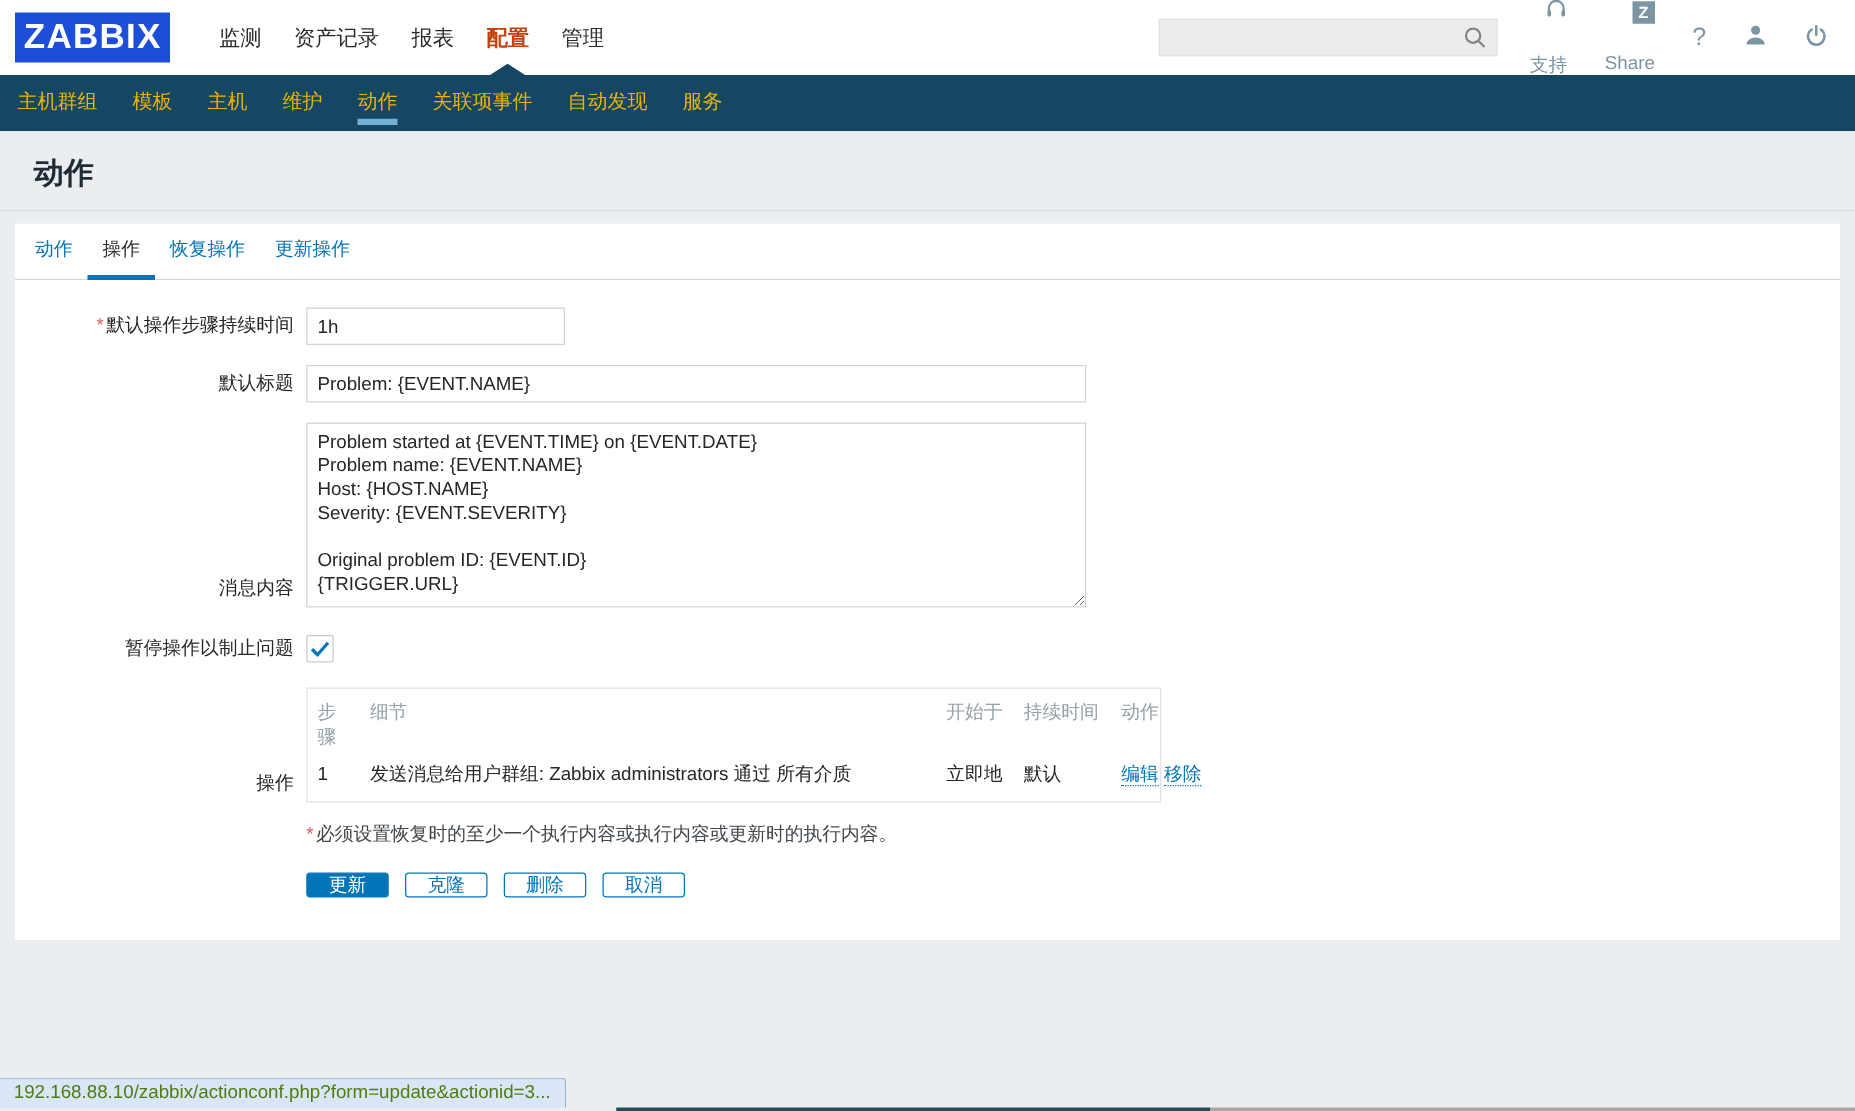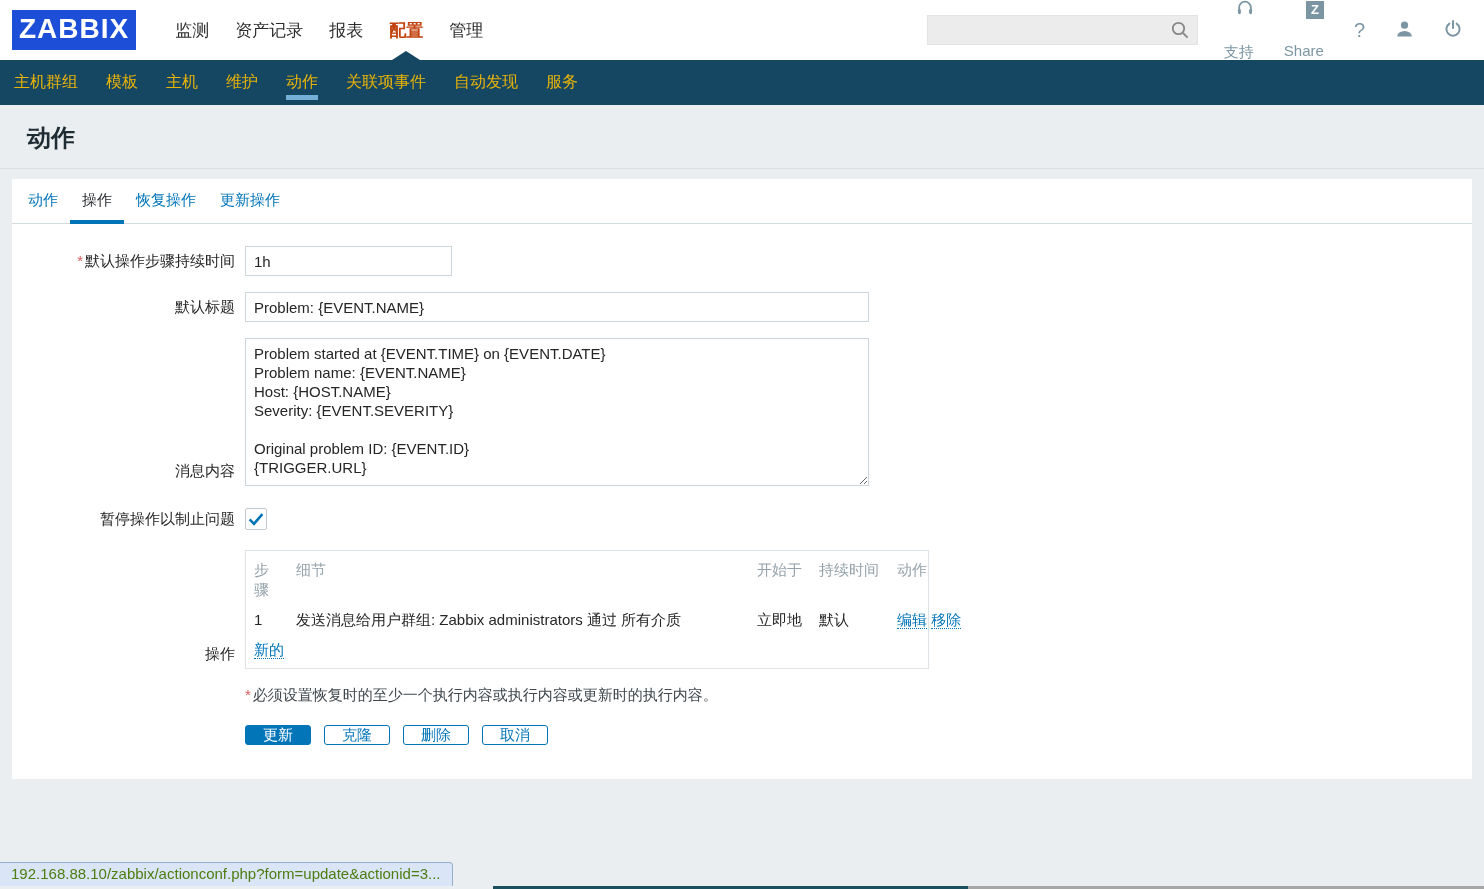--- a/index.html
+++ b/index.html
@@ -216,23 +216,20 @@
             <div class="op-cell">
               <span class="op-bold">发送消息给用户群组:</span><span> Zabbix administrators 通过 所有介质</span>
             </div>
             <div class="op-cell">立即地</div>
             <div class="op-cell">默认</div>
             <div class="op-cell">
               <a class="dotted-link">编辑</a>
               <a class="dotted-link">移除</a>
             </div>
           </div>
-          <div class="op-new">
-            <a class="dotted-link">新的</a>
-          </div>
         </div>
       </div>
 
       <div class="form-row row-footnote">
         <div class="form-label"></div>
         <div class="footnote">
           <span class="req-star">*</span><span>必须设置恢复时的至少一个执行内容或执行内容或更新时的执行内容。</span>
         </div>
       </div>
 

